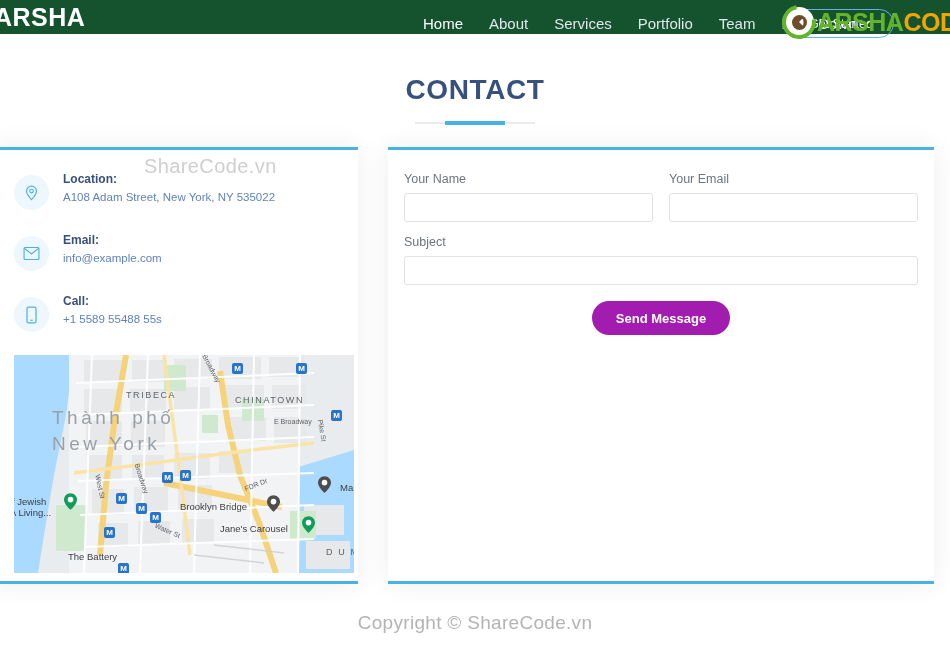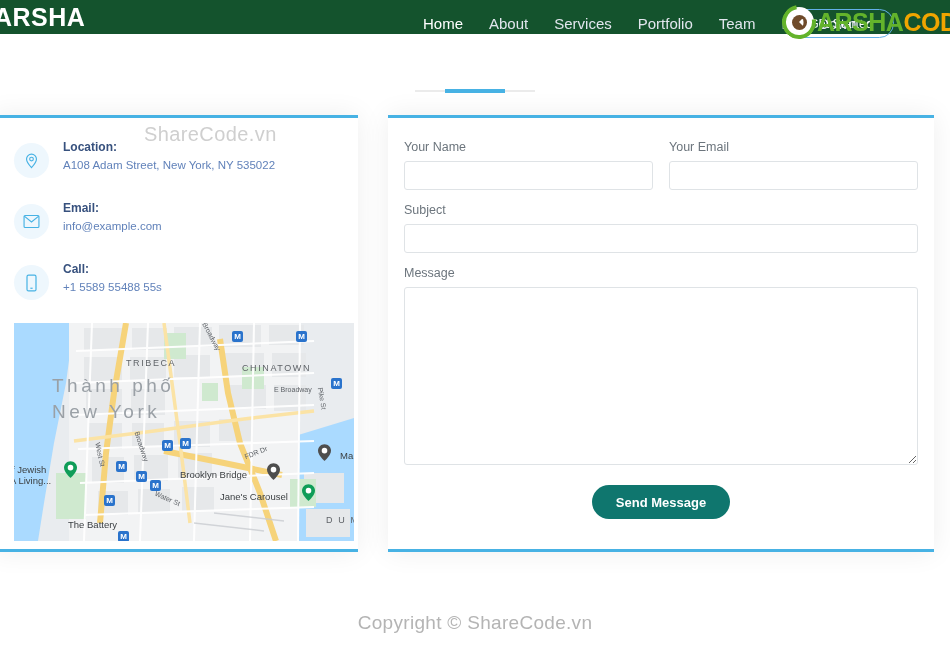--- a/index.html
+++ b/index.html
@@ -292,21 +292,21 @@
     background: #fff;
     padding: 6px 8px;
     font-size: 12.5px;
     font-family: "Liberation Sans", sans-serif;
     color: #333;
     outline: none;
     resize: vertical;
   }
   .submit-wrap { text-align: center; margin-top: 16px; }
   .submit-btn {
-    background: #0f766e;
+    background: #a21caf;
     color: #ffffff;
     border: none;
     border-radius: 50px;
     padding: 0 24px;
     height: 34px;
     font-size: 13px;
     font-weight: 700;
     cursor: pointer;
     font-family: "Liberation Sans", sans-serif;
   }
@@ -373,20 +373,21 @@
       <div class="wm-badge-inner"></div>
     </div>
     <div class="wm-text">
       <span class="wm-share">ARSHA</span>
         <span class="wm-code">CODE</span>
     </div>
   </div>
 </div>
 
 <div class="section-title-wrap">
+  <h2 class="section-title">CONTACT</h2>
   <div class="title-rule"></div>
 </div>
 
 <div class="content">
 
   <div class="panel info-panel">
 
     <div class="wm-sharecode">ShareCode.vn</div>
 
     <div class="info-row">
@@ -505,21 +506,21 @@
             <path d="M200,190 L270,198"></path>
         </g>
       </svg>
 
       <div class="map-city">
         <span>Thành phố</span><br>
         <span>New York</span>
       </div>
 
       <div class="map-lbl" style="left:112px;top:35px;">TRIBECA</div>
-      <div class="map-lbl" style="left:228px;top:40px;">CHINATOWN</div>
+      <div class="map-lbl" style="left:221px;top:40px;">CHINATOWN</div>
       <div class="map-lbl road" style="left:260px;top:63px;">E Broadway</div>
       <div class="map-lbl road" style="left:297px;top:72px;transform:rotate(80deg);">Pike St</div>
       <div class="map-lbl road" style="left:182px;top:10px;transform:rotate(62deg);">Broadway</div>
       <div class="map-lbl road" style="left:74px;top:128px;transform:rotate(78deg);">West St</div>
       <div class="map-lbl road" style="left:112px;top:120px;transform:rotate(72deg);">Broadway</div>
       <div class="map-lbl road" style="left:230px;top:126px;transform:rotate(-22deg);">FDR Dr</div>
       <div class="map-lbl road" style="left:140px;top:172px;transform:rotate(24deg);">Water St</div>
       <div class="map-lbl plain" style="left:166px;top:146px;">Brooklyn Bridge</div>
       <div class="map-lbl plain" style="left:206px;top:168px;">Jane's Carousel</div>
       <div class="map-lbl plain" style="left:54px;top:196px;">The Battery</div>
@@ -569,24 +570,20 @@
           <label class="form-label">Your Email</label>
           <input class="form-input" type="text" value="" style="">
         </div>
       </div>
 
       <div class="form-group">
         <label class="form-label">Subject</label>
         <input class="form-input" type="text" value="" style="">
       </div>
 
-      <div class="form-group">
-        <label class="form-label">Message</label>
-        <textarea class="form-textarea" style=""></textarea>
-      </div>
 
       <div class="submit-wrap">
         <button class="submit-btn" type="submit">Send Message</button>
       </div>
     </form>
   </div>
 </div>
 
 <div class="wm-copyright">Copyright © ShareCode.vn</div>
 

